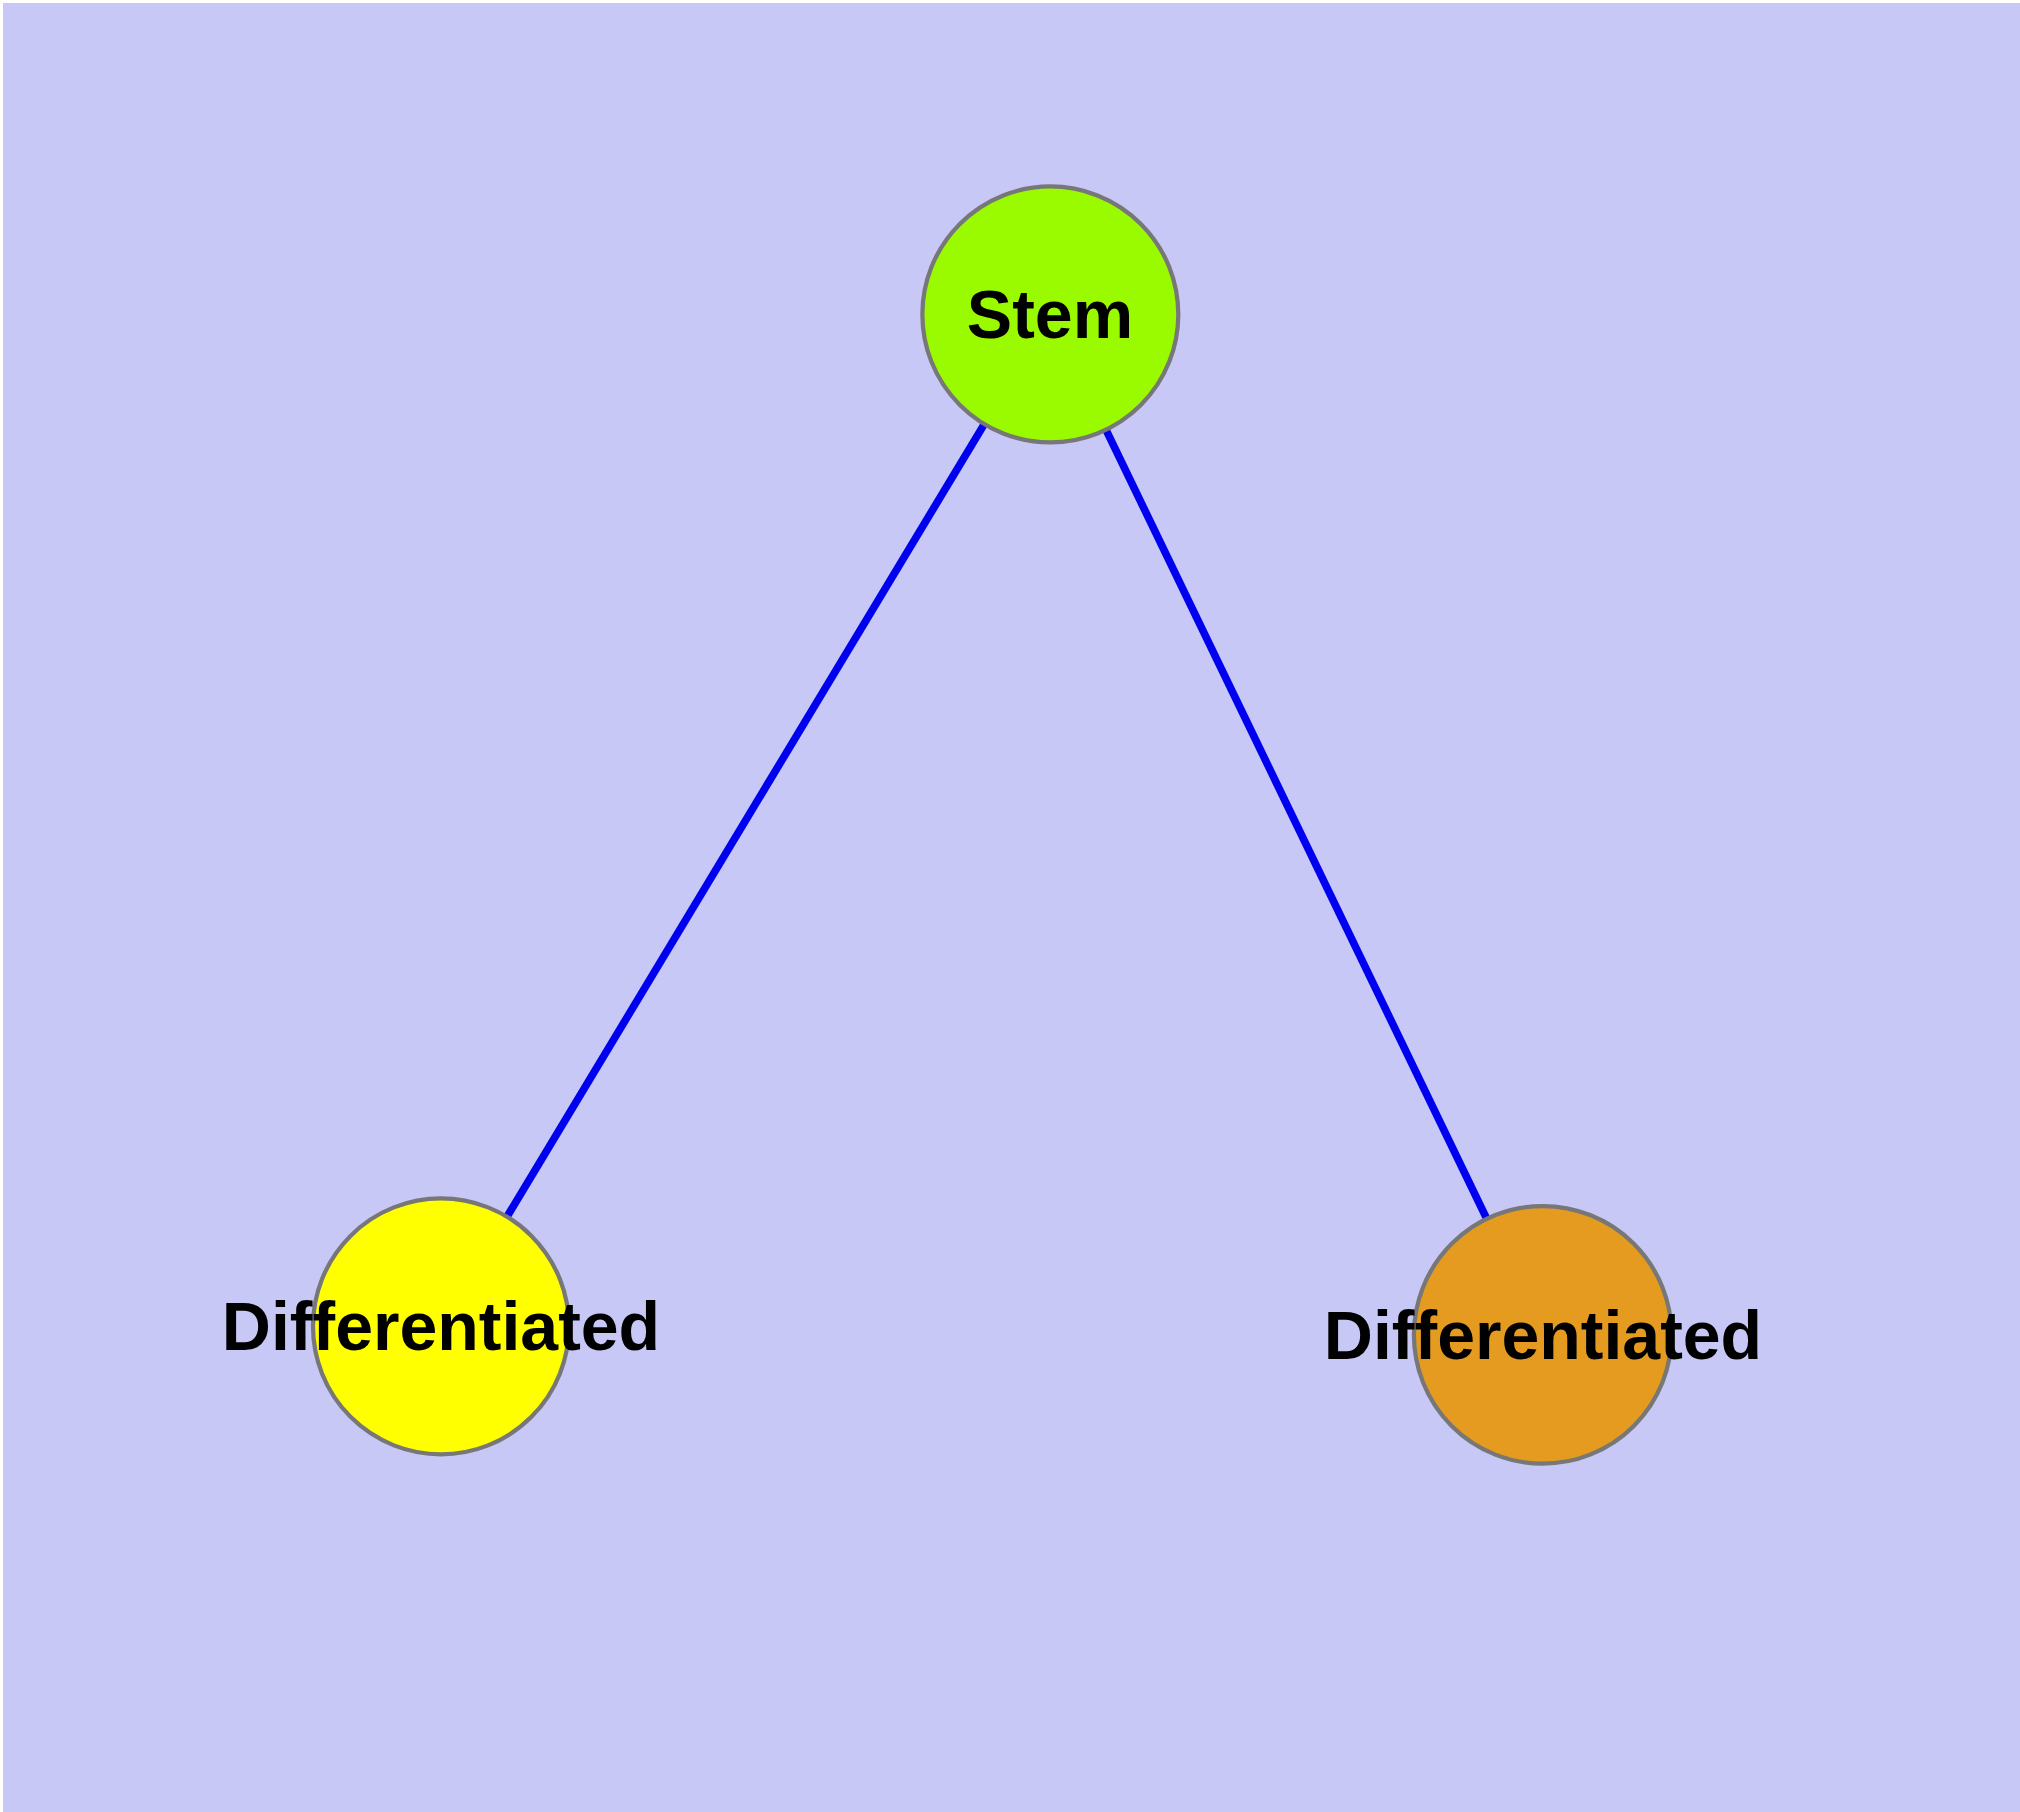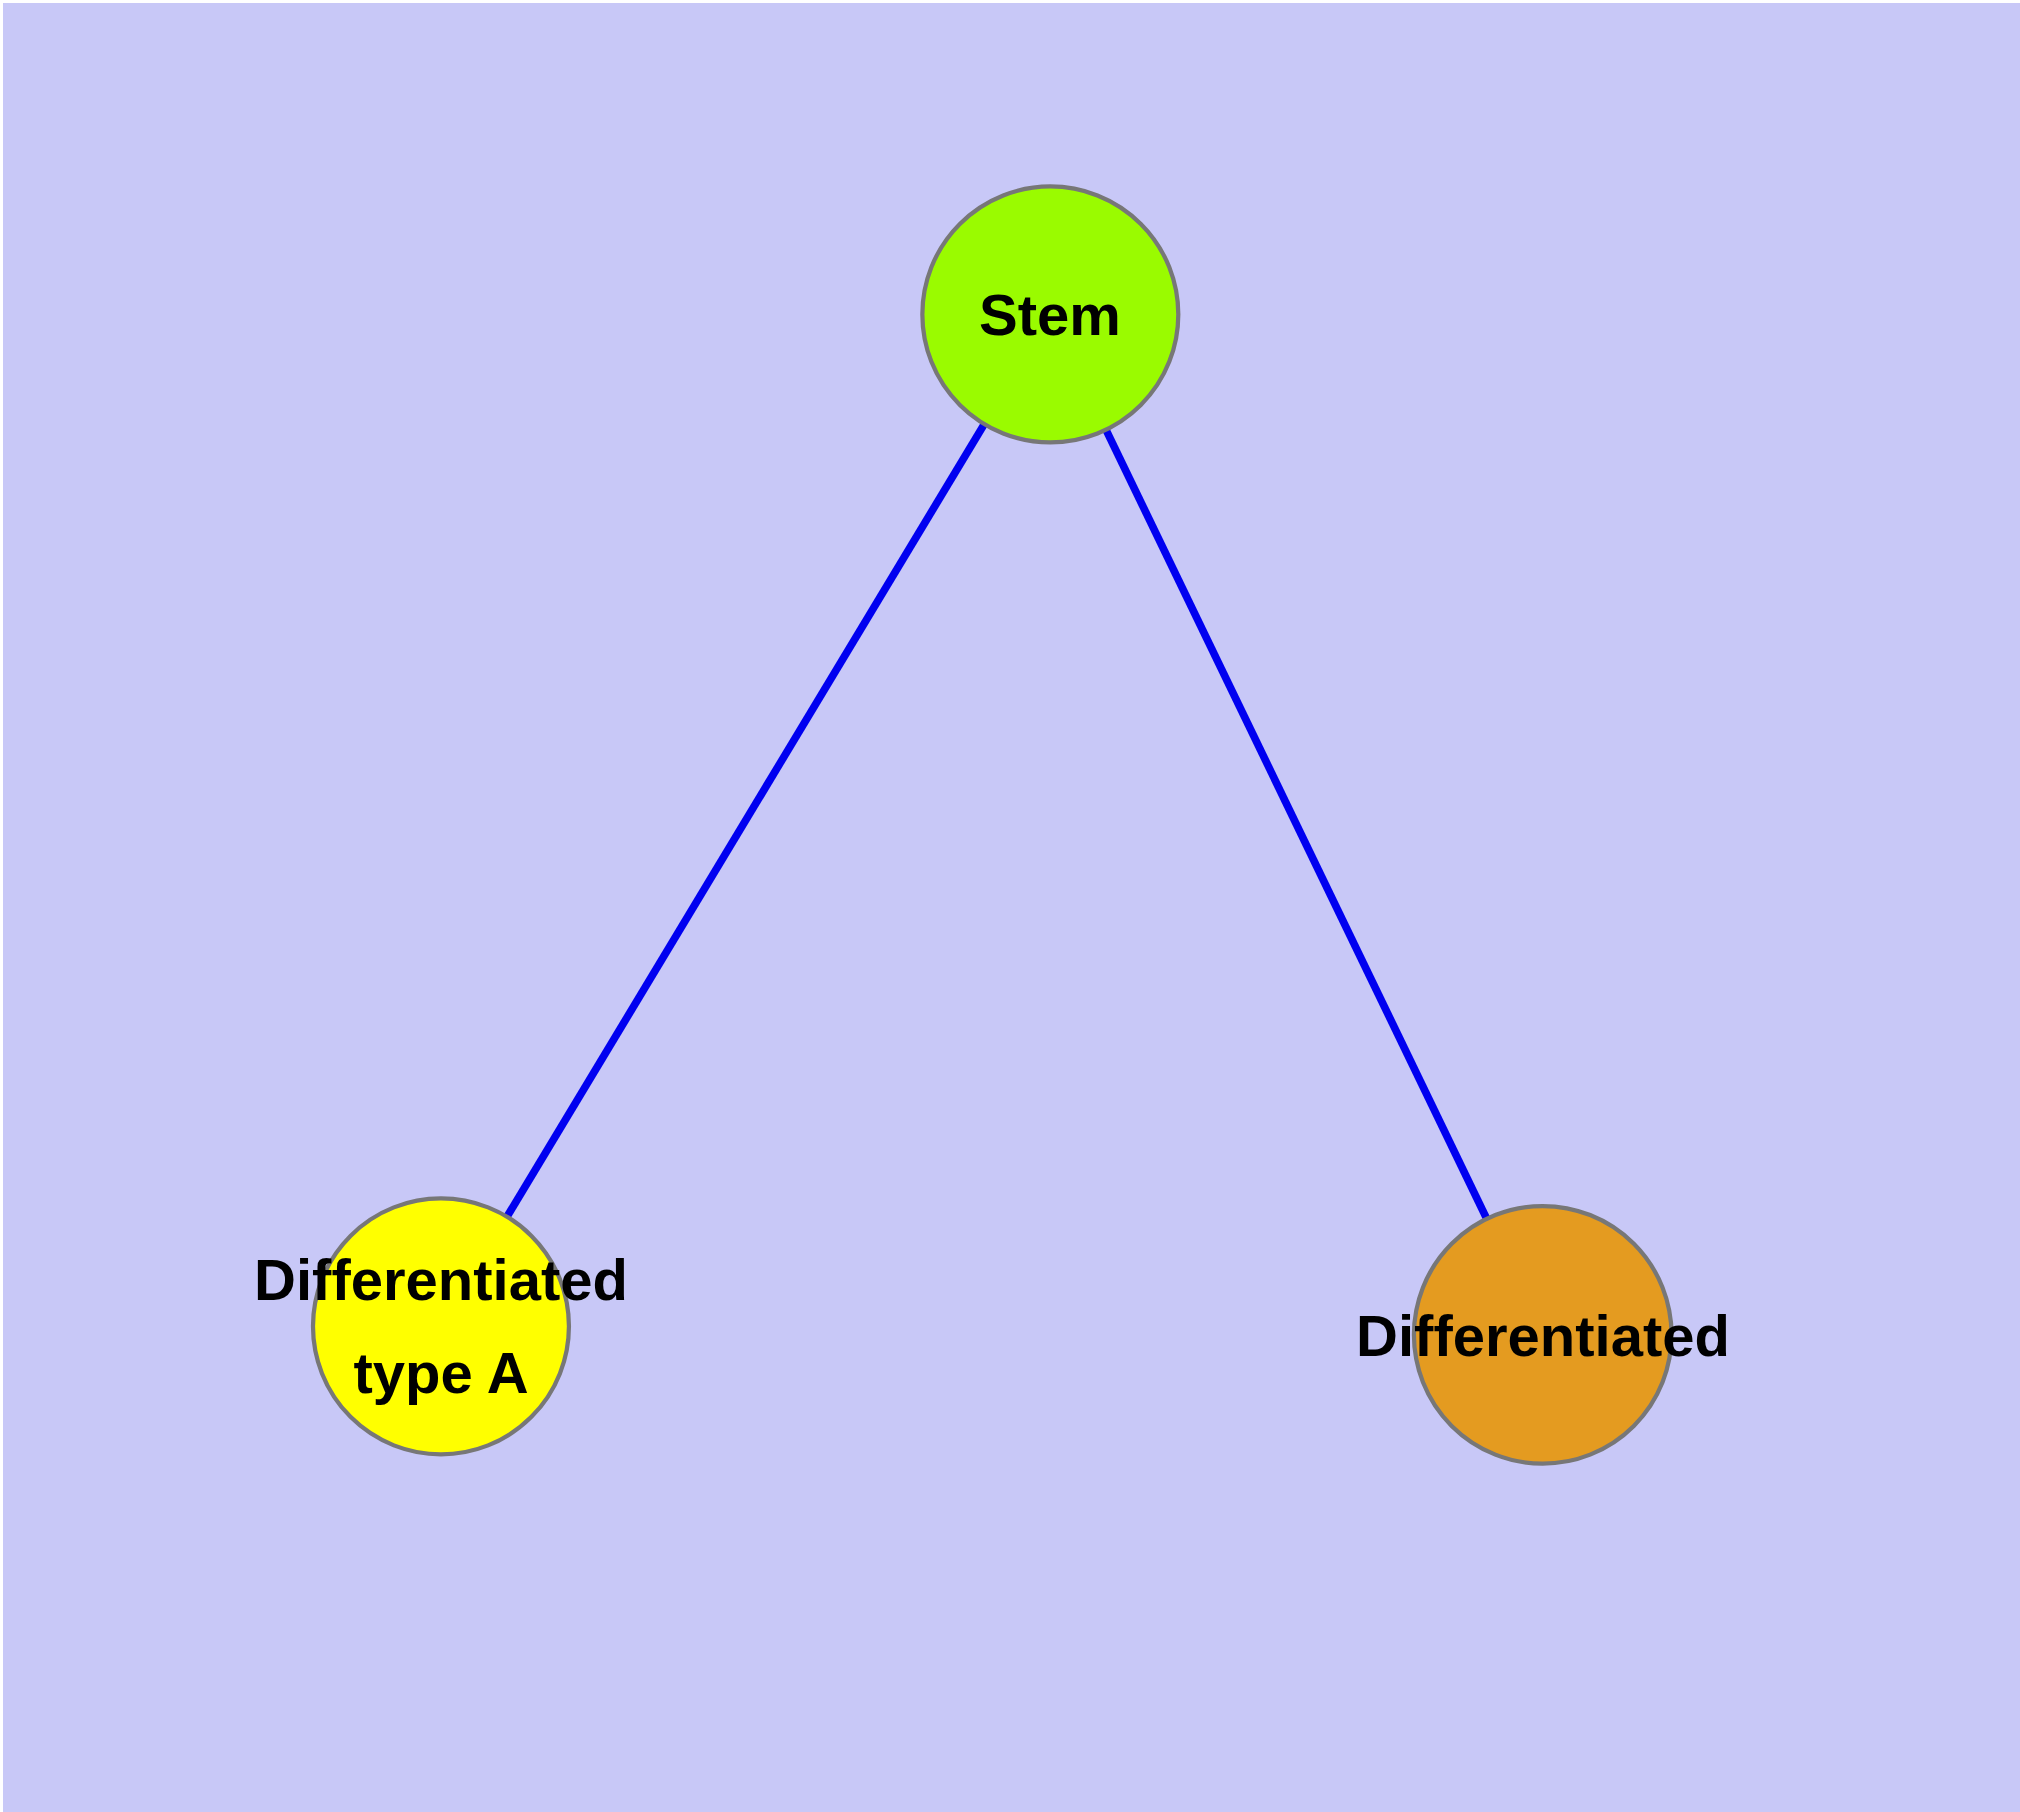--- a/index.html
+++ b/index.html
@@ -22,21 +22,21 @@
     position: absolute;
     top: 0;
     left: 0;
     width: 2021px;
     height: 1812px;
   }
   .node-label {
     position: absolute;
     transform: translate(-50%, -50%);
     font-weight: bold;
-    font-size: 58px;
+    font-size: 68px;
     line-height: 93px;
     letter-spacing: 0;
     color: #000000;
     text-align: center;
     white-space: nowrap;
   }
 </style>
 </head>
 <body>
 
@@ -51,19 +51,18 @@
   <circle cx="520" cy="1565" r="151" fill="#FFFF00" stroke="#777777" stroke-width="5"></circle>
   <circle cx="1820" cy="1575" r="152" fill="#E49B20" stroke="#777777" stroke-width="5"></circle>
 </svg>
 
 <div class="node-label" style="left: 1050px; top: 314px; color: rgb(0, 0, 0);">
   <div>Stem</div>
 </div>
 
 <div class="node-label" style="left: 441px; top: 1326px; color: rgb(0, 0, 0);">
   <div>Differentiated</div>
-  <div>type A</div>
 </div>
 
 <div class="node-label" style="left: 1543px; top: 1335px; color: rgb(0, 0, 0);">
   <div>Differentiated</div>
 </div>
 
 
 </body></html>

